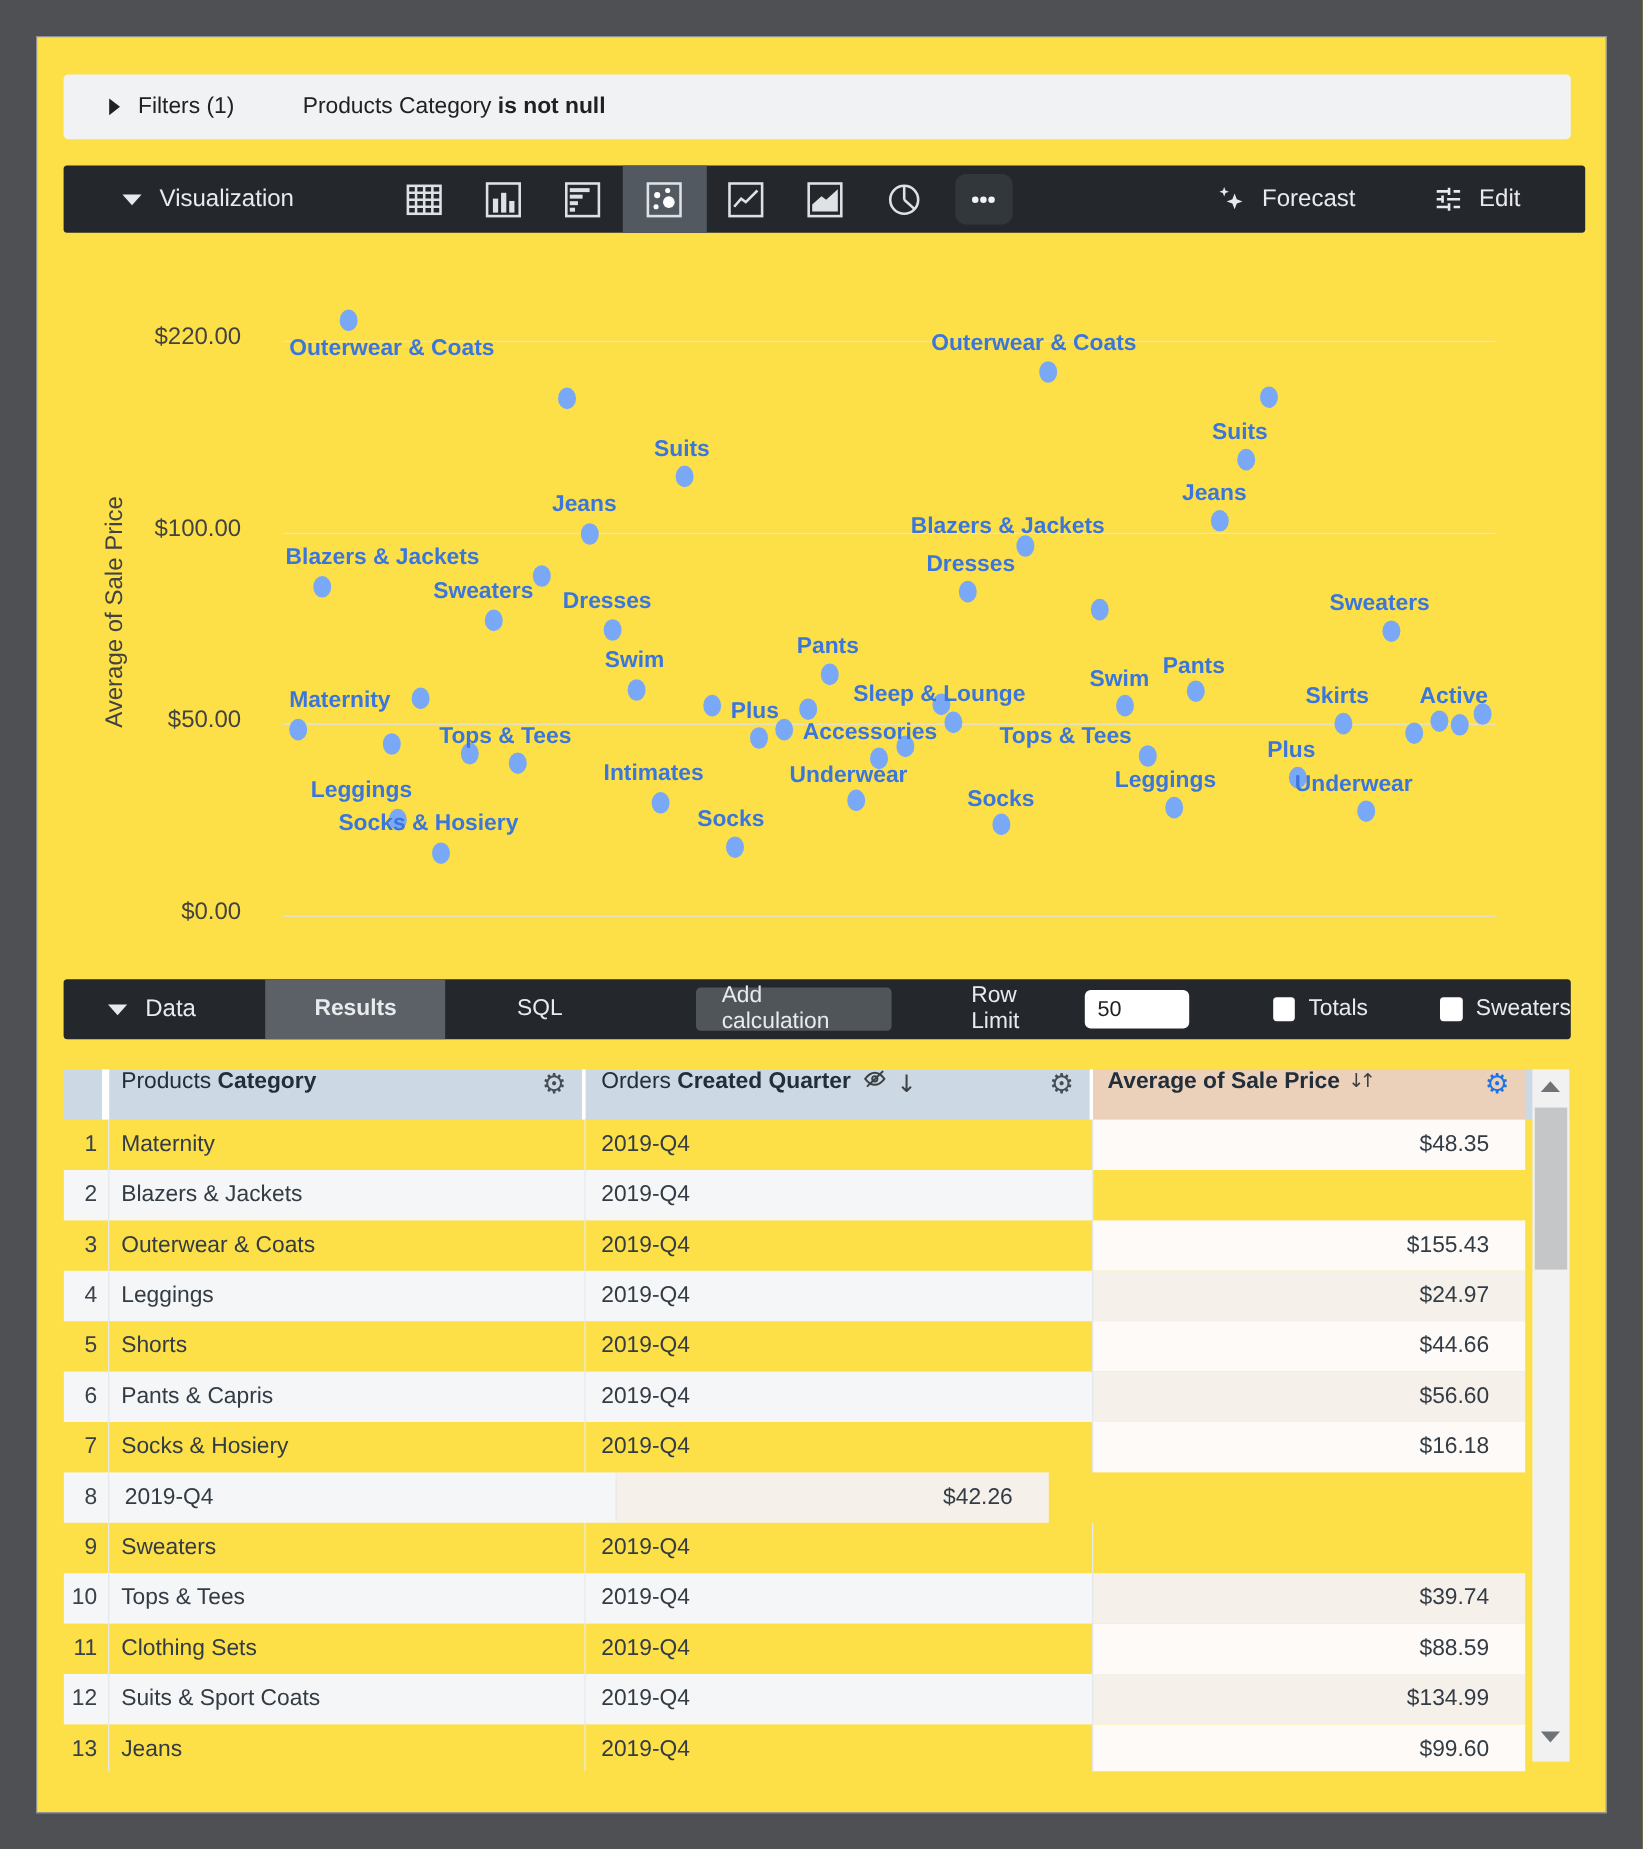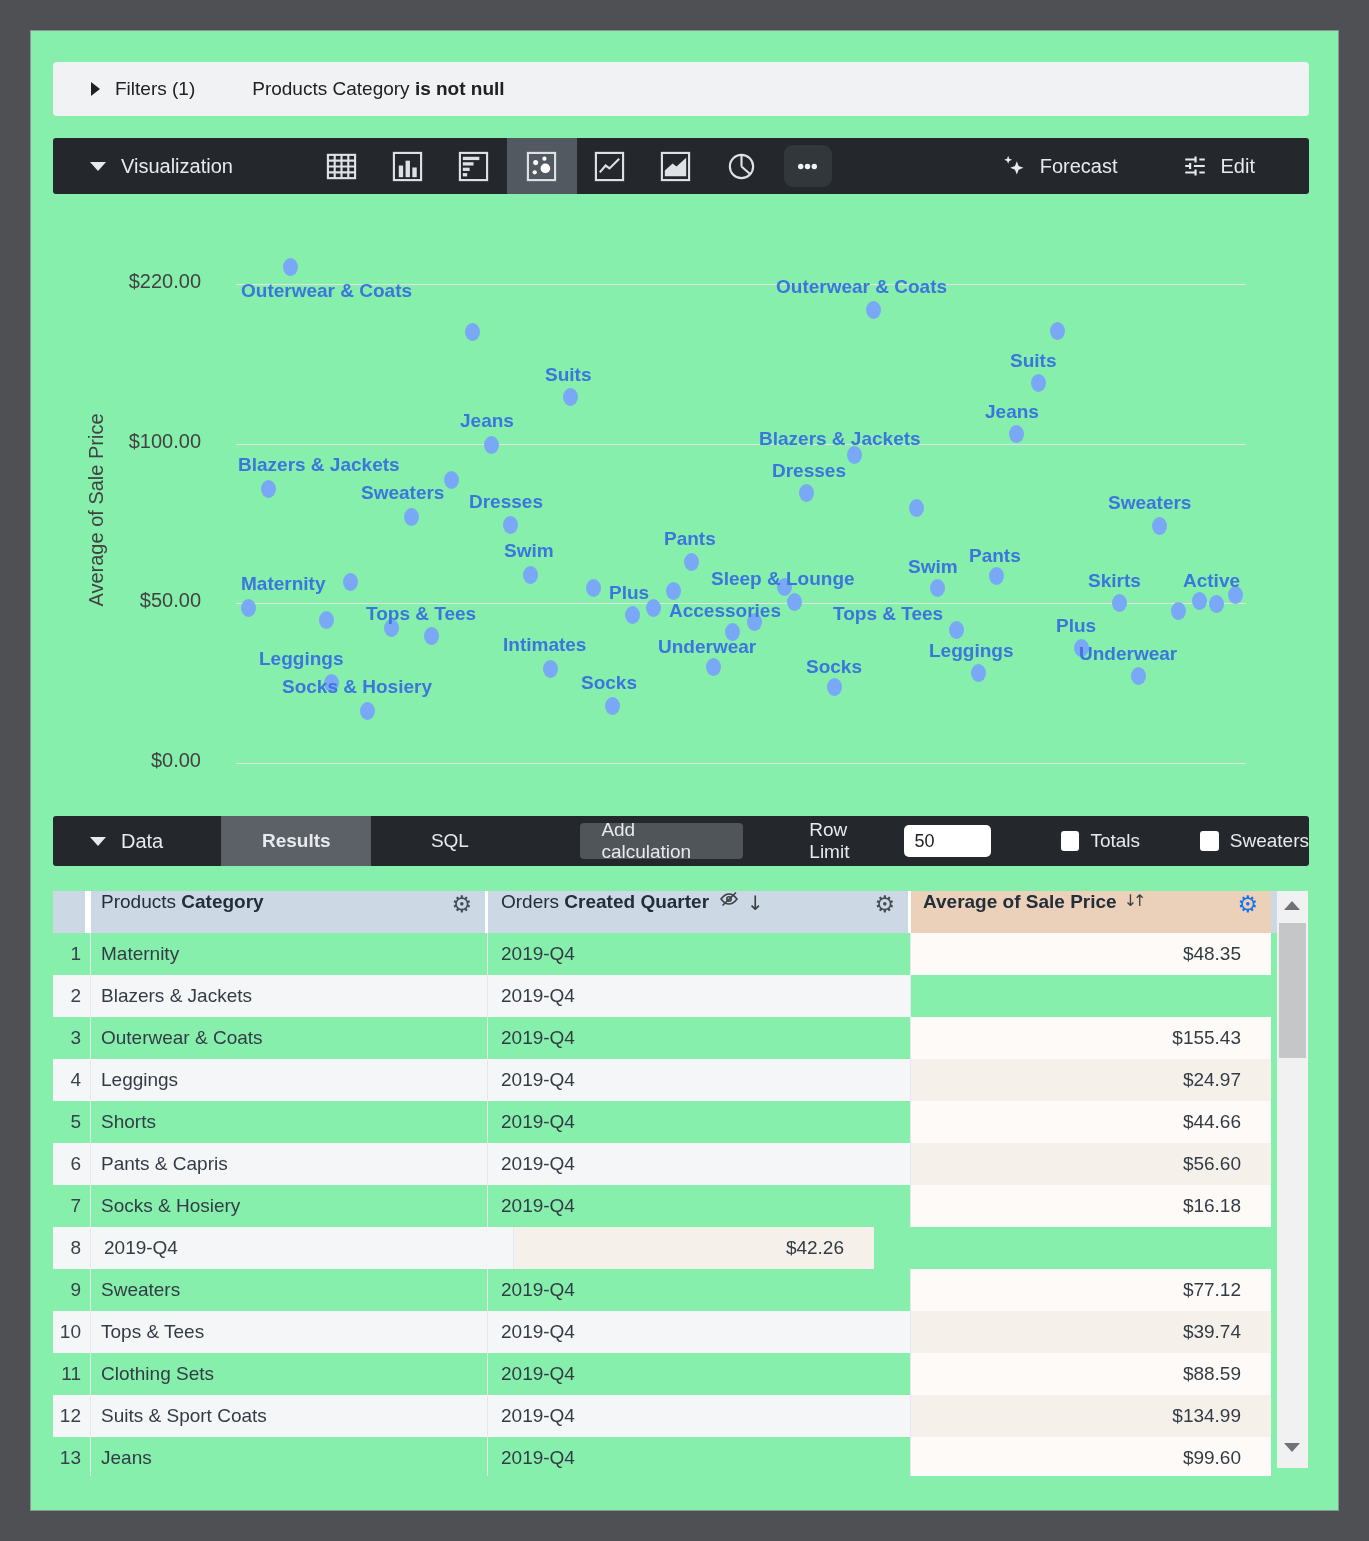--- a/index.html
+++ b/index.html
@@ -4,39 +4,39 @@
 <style>
   html,body{margin:0;padding:0;}
   body{
     width:1369px;height:1541px;position:relative;
     background:#4e5053;
     font-family:"Liberation Sans","DejaVu Sans",sans-serif;
     overflow:hidden;
   }
   .panel{
     position:absolute;left:30px;top:30px;width:1309px;height:1481px;
-    background:#86efac;border:1px solid #8f9295;box-sizing:border-box;
+    background:#fde047;border:1px solid #8f9295;box-sizing:border-box;
   }
   
   .filters-bar{
     position:absolute;left:22px;top:31px;width:1256px;height:54px;
     background:#f0f2f4;border-radius:4px;display:flex;align-items:center;
     color:#202124;font-size:19px;
   }
   .tri-right{width:0;height:0;border-top:7px solid transparent;border-bottom:7px solid transparent;
     border-left:9px solid #202124;margin-left:38px;}
   .filters-label{margin-left:15px;font-weight:500;}
   .filter-summary{margin-left:57px;color:#202124;}
   .filter-summary b{font-weight:700;}
   
   .dark-bar{
     position:absolute;left:22px;width:1256px;background:#24272c;border-radius:3px;
     display:flex;align-items:center;color:#e8eaed;
   }
-  .viz-bar{top:107px;height:56px;}
+  .viz-bar{top:107px;height:56px;padding-left:12px;}
   .data-bar{top:785px;height:50px;}
   .tri-down{width:0;height:0;border-left:8px solid transparent;border-right:8px solid transparent;
     border-top:9px solid #e8eaed;margin-left:37px;}
   .bar-title{margin-left:15px;font-size:20px;}
   .viz-icons{display:flex;align-items:center;height:100%;margin-left:76px;}
   .viz-icon{width:34px;height:34px;display:flex;align-items:center;justify-content:center;margin:0 16px;}
   .viz-icon-sel{height:100%;background:#535960;display:flex;align-items:center;padding:0 2px;margin:0;}
   .more-wrap{background:#32373c;border-radius:9px;width:48px;height:42px;display:flex;align-items:center;justify-content:center;margin:0 9px;}
   .right-actions{margin-left:auto;display:flex;align-items:center;margin-right:54px;font-size:20px;}
   .action{display:flex;align-items:center;cursor:pointer;}
@@ -379,21 +379,20 @@
         </div>
         <div class="trow">
           <div class="td td-num">8</div>
           <div class="td td-qtr">2019-Q4</div>
           <div class="td td-val">$42.26</div>
         </div>
         <div class="trow">
           <div class="td td-num">9</div>
           <div class="td td-cat">Sweaters</div>
           <div class="td td-qtr">2019-Q4</div>
-          <div class="td td-val">$77.12</div>
         </div>
         <div class="trow">
           <div class="td td-num">10</div>
           <div class="td td-cat">Tops &amp; Tees</div>
           <div class="td td-qtr">2019-Q4</div>
           <div class="td td-val">$39.74</div>
         </div>
         <div class="trow">
           <div class="td td-num">11</div>
           <div class="td td-cat">Clothing Sets</div>

